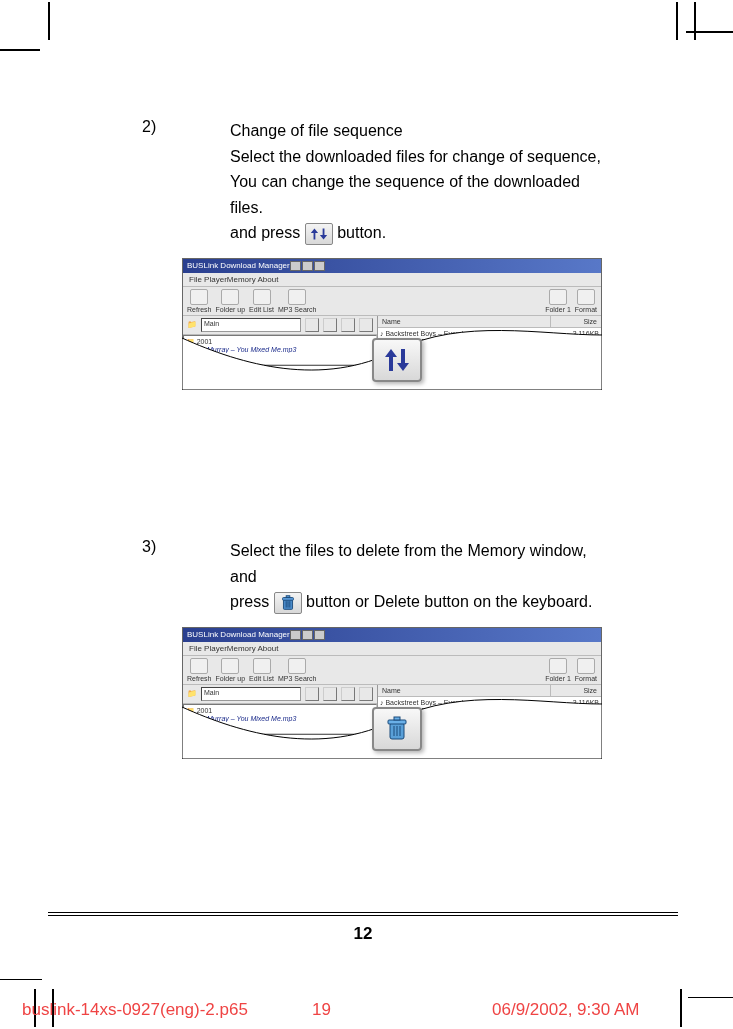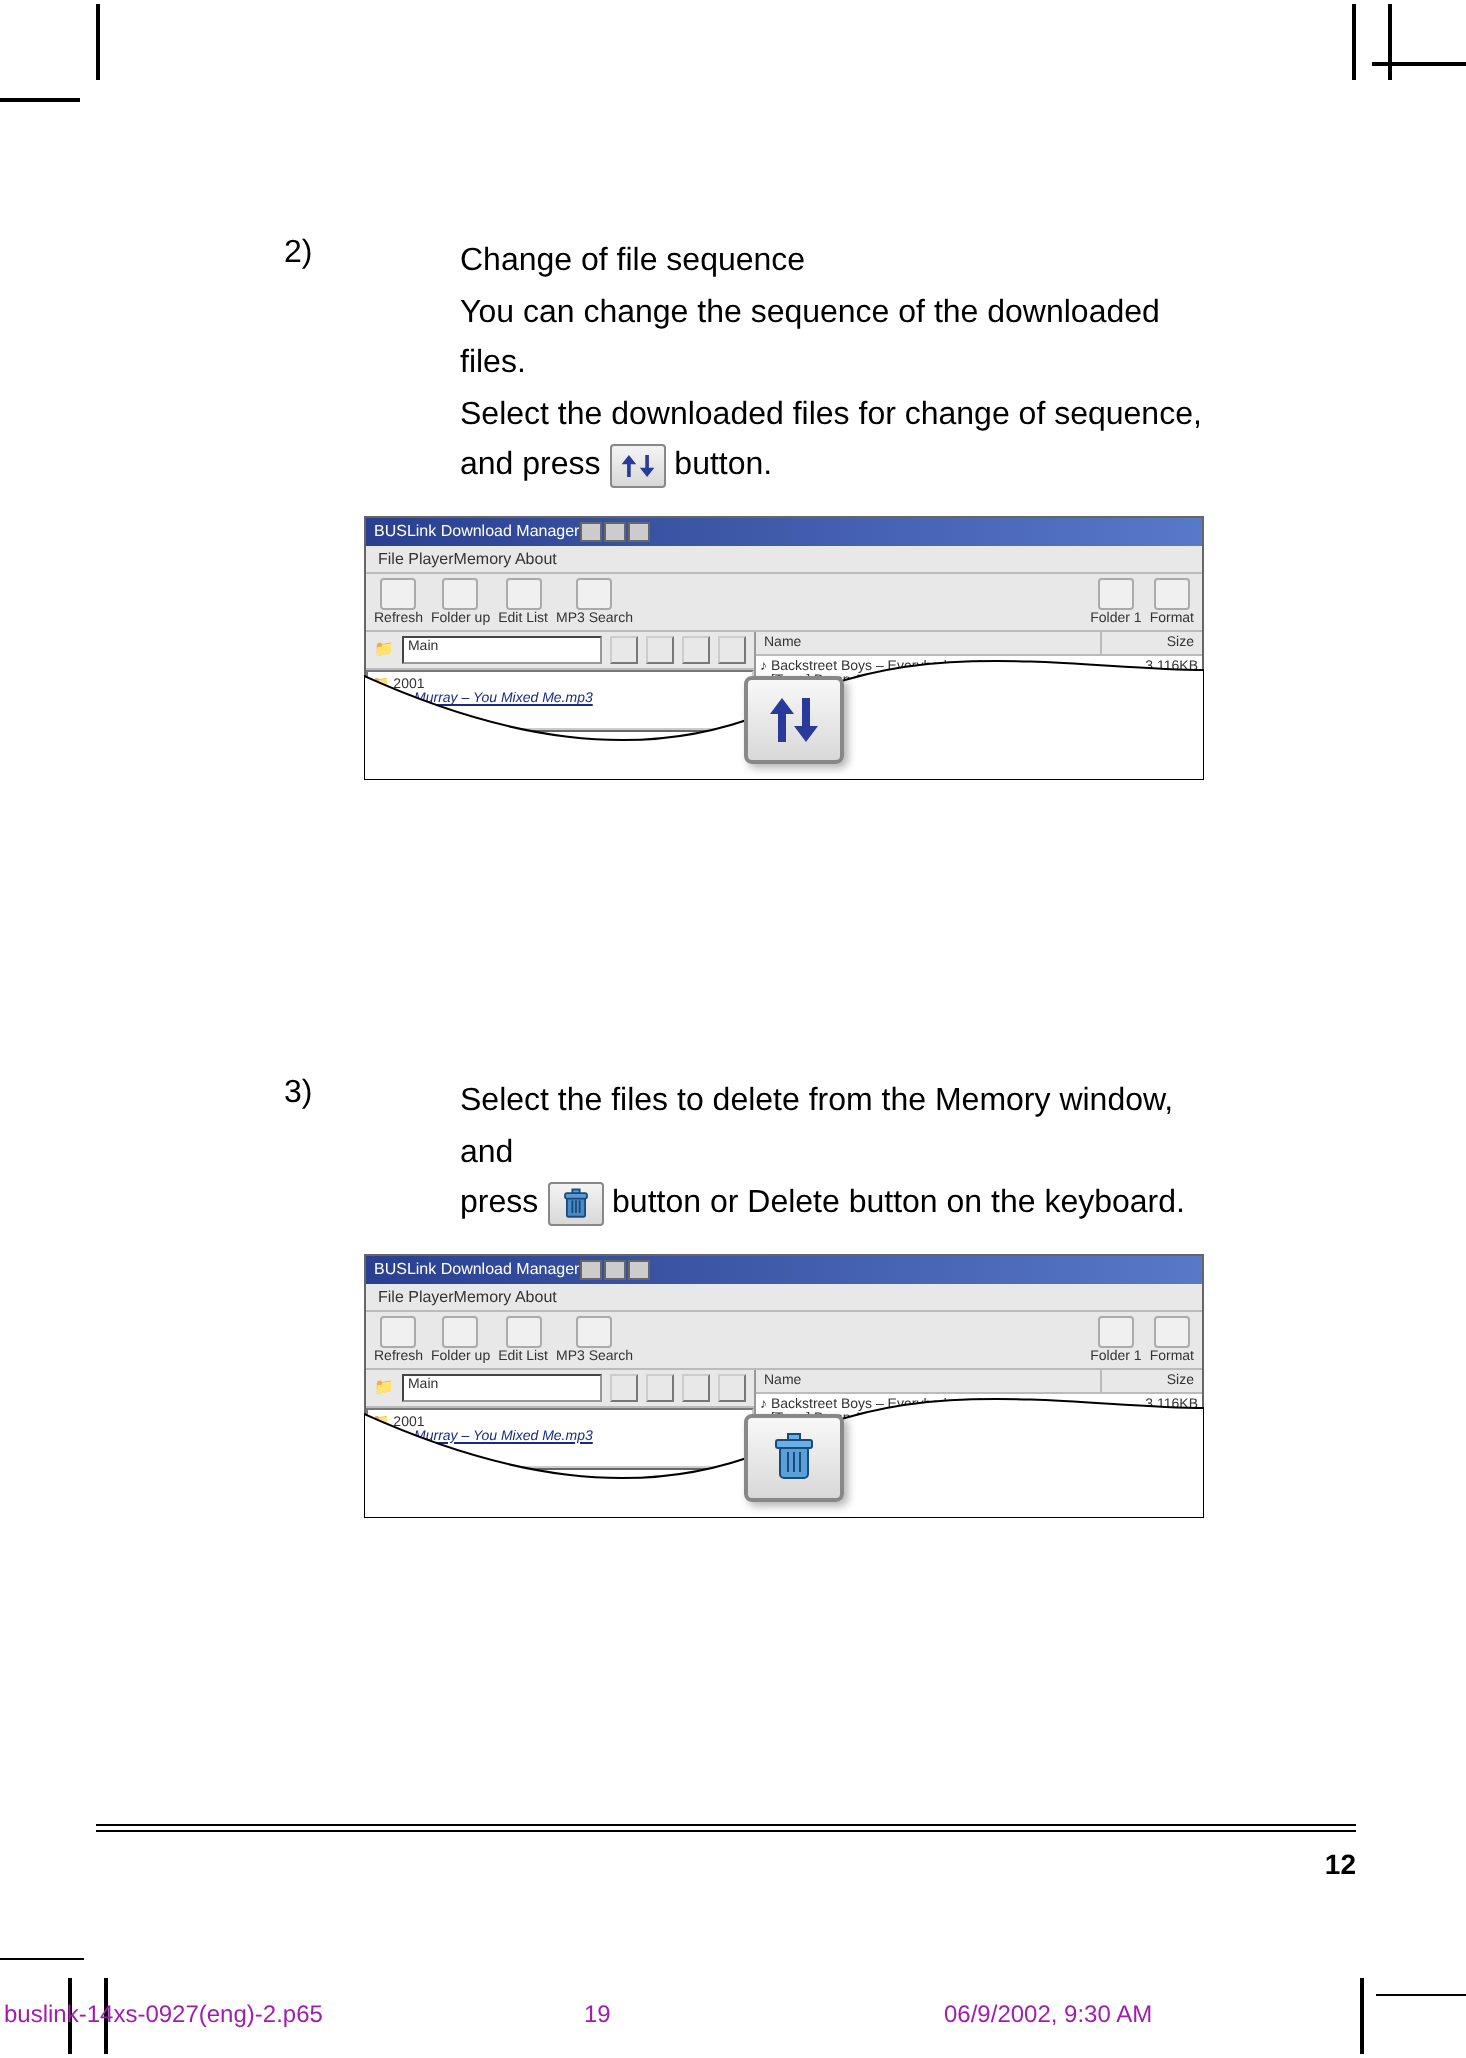--- a/index.html
+++ b/index.html
@@ -113,35 +113,35 @@
     }
     .callout-icon svg { width: 30px; height: 30px; }
 
     .section-gap { height: 160px; }
 
     .page-number {
       position: absolute;
       left: 48px;
       width: 630px;
       top: 912px;
-      text-align: right;
-      font-size: 14px;
+      text-align: center;
+      font-size: 17px;
       font-weight: bold;
       border-top: 4px double #000;
       padding-top: 8px;
     }
 
     .footer {
       position: absolute;
-      left: 2px;
+      left: 22px;
       width: 705px;
       top: 1000px;
       display: flex;
-      font-size: 12px;
-      color: #a21caf;
+      font-size: 17px;
+      color: #ef4444;
     }
     .footer-left { flex: 0 0 290px; }
     .footer-mid { flex: 0 0 180px; }
     .footer-right { flex: 1; text-align: left; }
 
     .blue-underline { text-decoration: underline; color: #1a2a8a; font-style: italic;}
   </style>
 </head>
 <body>
 
@@ -155,22 +155,22 @@
 <div class="crop-mark crop-bot-v3"></div>
 <div class="crop-mark crop-bot-h1"></div>
 <div class="crop-mark crop-bot-h2"></div>
 
 <div class="content">
 
   <div class="list-item">
     <div class="li-number">2)</div>
     <div class="li-body">
       <div class="li-title">Change of file sequence</div>
+      <div>Select the downloaded files for change of sequence,</div>
       <div>You can change the sequence of the downloaded files.</div>
-      <div>Select the downloaded files for change of sequence,</div>
       <div>
         <span>and press </span>
         <span class="icon-box">
           <svg viewBox="0 0 28 22">
             <path d="M9 5 L5 10 L8 10 L8 17 L10 17 L10 10 L13 10 Z" fill="#2a3a9a"></path>
             <path d="M19 17 L23 12 L20 12 L20 5 L18 5 L18 12 L15 12 Z" fill="#2a3a9a"></path>
           </svg>
         </span>
         <span> button.</span>
       </div>

